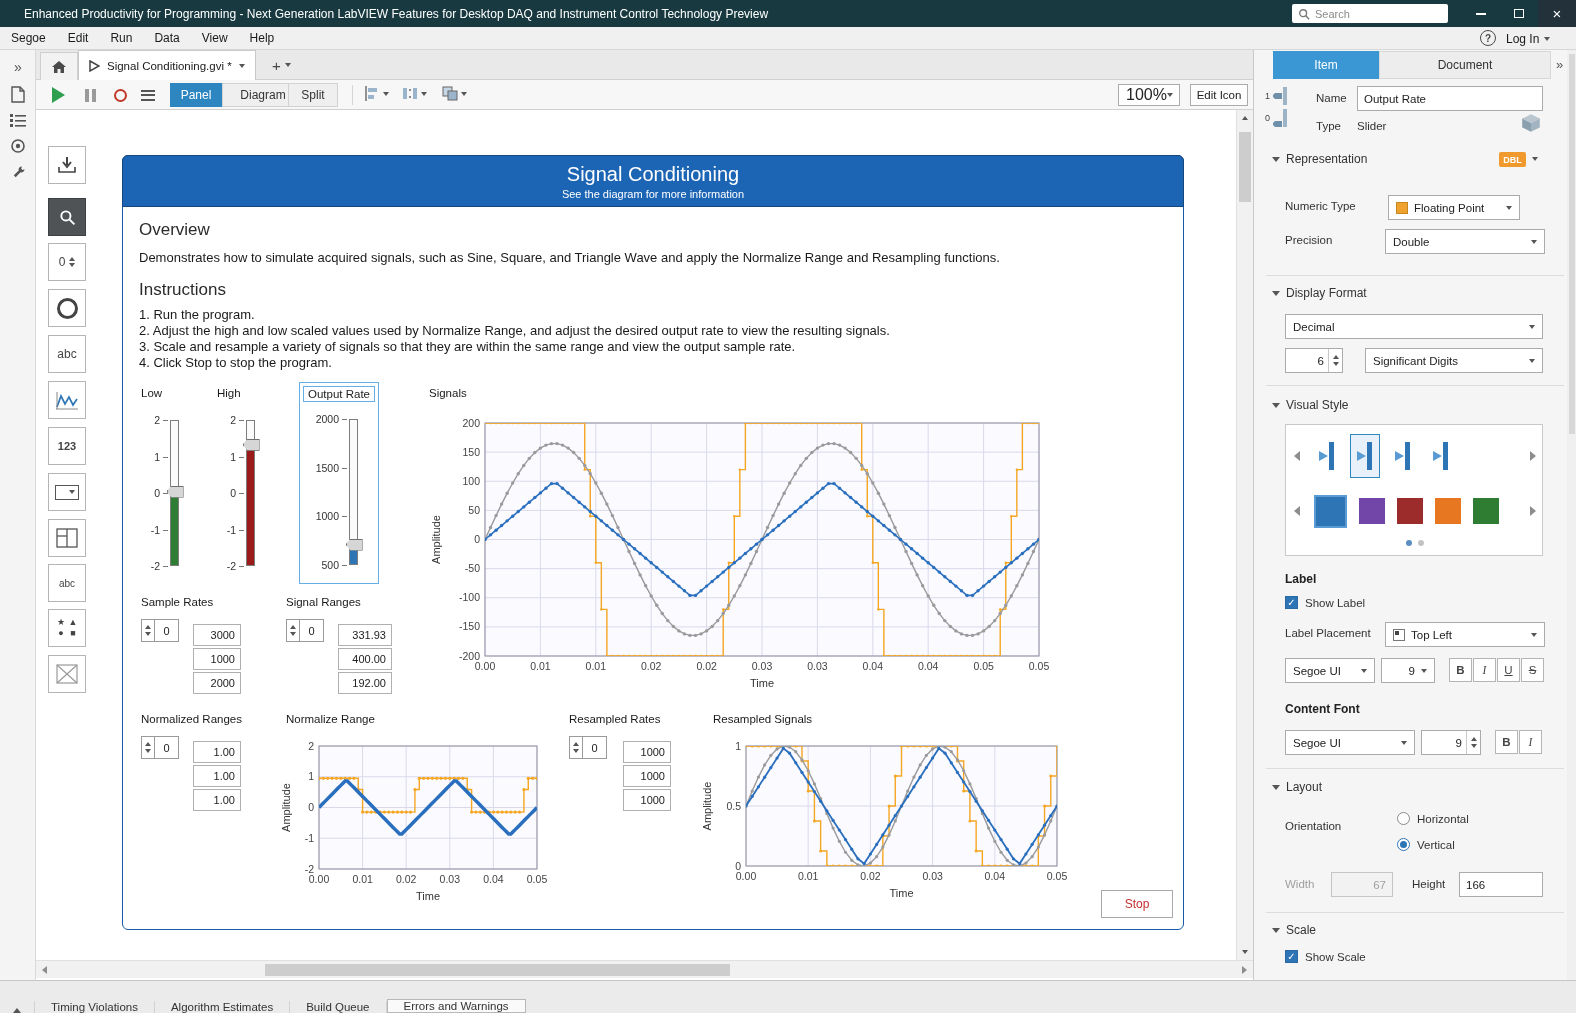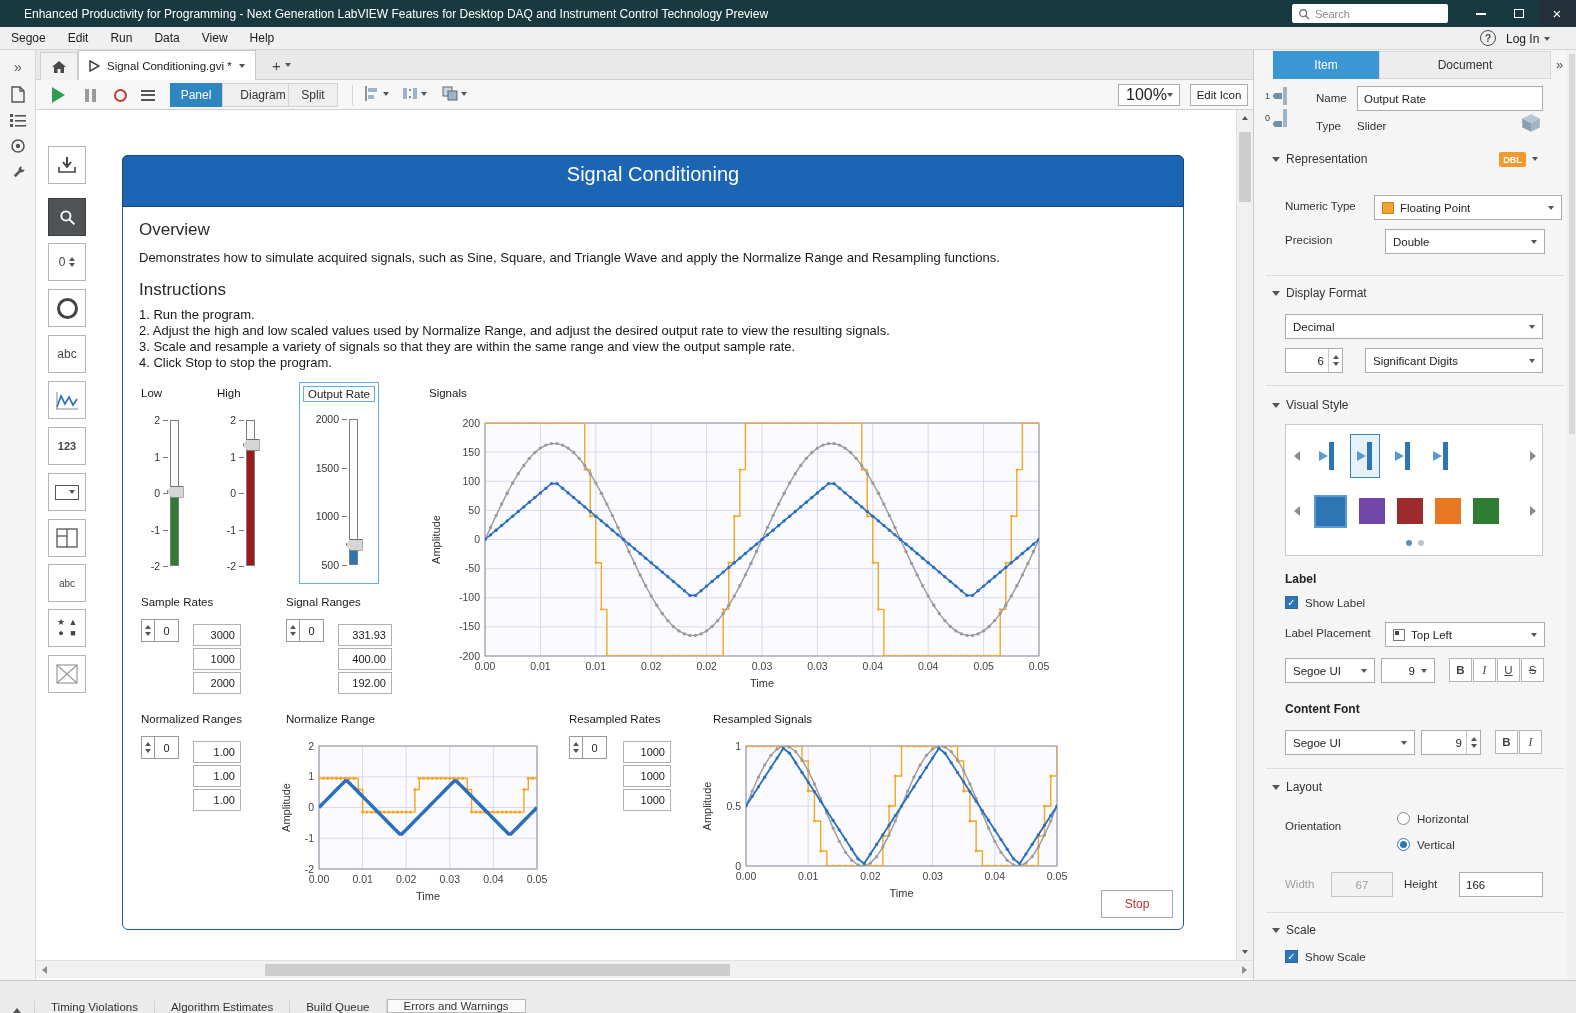--- a/index.html
+++ b/index.html
@@ -362,20 +362,21 @@
       <svg width="22" height="20" viewBox="0 0 22 20">
           <rect x="1" y="1" width="20" height="18" fill="none" stroke="#9a9a9a" stroke-width="1.2"></rect>
           <line x1="1" y1="1" x2="21" y2="19" stroke="#9a9a9a" stroke-width="1.2"></line>
           <line x1="21" y1="1" x2="1" y2="19" stroke="#9a9a9a" stroke-width="1.2"></line>
         </svg>
     </div>
 
     <div id="vipanel">
       <div id="vipanel-header">
         <div class="vp-title">Signal Conditioning</div>
+        <div class="vp-sub">See the diagram for more information</div>
       </div>
 
       <div class="h2" style="left:16px;top:64px">Overview</div>
       <div class="body-txt" style="left:16px;top:94px">Demonstrates how to simulate acquired signals, such as Sine, Square, and Triangle Wave and apply the Normalize Range and Resampling functions.</div>
       <div class="h2" style="left:16px;top:124px">Instructions</div>
       <div class="body-txt" style="left:16px;top:151px">1. Run the program.</div>
       <div class="body-txt" style="left:16px;top:167px">2. Adjust the high and low scaled values used by Normalize Range, and adjust the desired output rate to view the resulting signals.</div>
       <div class="body-txt" style="left:16px;top:183px">3. Scale and resample a variety of signals so that they are within the same range and view the output sample rate.</div>
       <div class="body-txt" style="left:16px;top:199px">4. Click Stop to stop the program.</div>
 
@@ -1193,21 +1194,21 @@
       </svg>
 
     <div class="sec-h" style="left:18px;top:102px">
       <span class="car"></span>
       <span>Representation</span>
     </div>
     <div class="badge" style="left:245px;top:102px">DBL</div>
     <span class="car tiny" style="position:absolute;left:278px;top:107px"></span>
 
     <div class="lbl" style="left:31px;top:150px">Numeric Type</div>
-    <div class="dd" style="left:120px;top:145px;width:188px">
+    <div class="dd" style="left:134px;top:145px;width:132px">
       <span class="sqicon"></span>
       <span class="sp">Floating Point</span>
       <span class="car tiny"></span>
     </div>
     <div class="lbl" style="left:31px;top:184px">Precision</div>
     <div class="dd" style="left:131px;top:179px;width:160px">
       <span class="sp">Double</span>
       <span class="car tiny"></span>
     </div>
 
@@ -1333,22 +1334,22 @@
     <div class="lbl" style="left:31px;top:770px">Orientation</div>
     <div class="radiorow" style="left:143px;top:762px">
       <span class="radio"></span>
       <span>Horizontal</span>
     </div>
     <div class="radiorow" style="left:143px;top:788px">
       <span class="radio sel"></span>
       <span>Vertical</span>
     </div>
     <div class="lbl dis" style="left:31px;top:828px">Width</div>
-    <input class="ins-input" style="left: 77px; top: 822px; width: 62px; text-align: center; background: rgb(242, 242, 242); color: rgb(160, 160, 160); border-color: rgb(197, 197, 197);" value="67">
-    <div class="lbl" style="left:150px;top:828px">Height</div>
+    <input class="ins-input" style="left: 77px; top: 822px; width: 62px; text-align: right; background: rgb(242, 242, 242); color: rgb(160, 160, 160); border-color: rgb(197, 197, 197);" value="67">
+    <div class="lbl" style="left:158px;top:828px">Height</div>
     <input class="ins-input" style="left: 205px; top: 822px; width: 84px; " value="166">
 
     <div class="hline" style="top:862px"></div>
 
     <div class="sec-h" style="left:18px;top:873px">
       <span class="car"></span>
       <span>Scale</span>
     </div>
     <div class="cbrow" style="left:31px;top:900px">
       <span class="cb">

